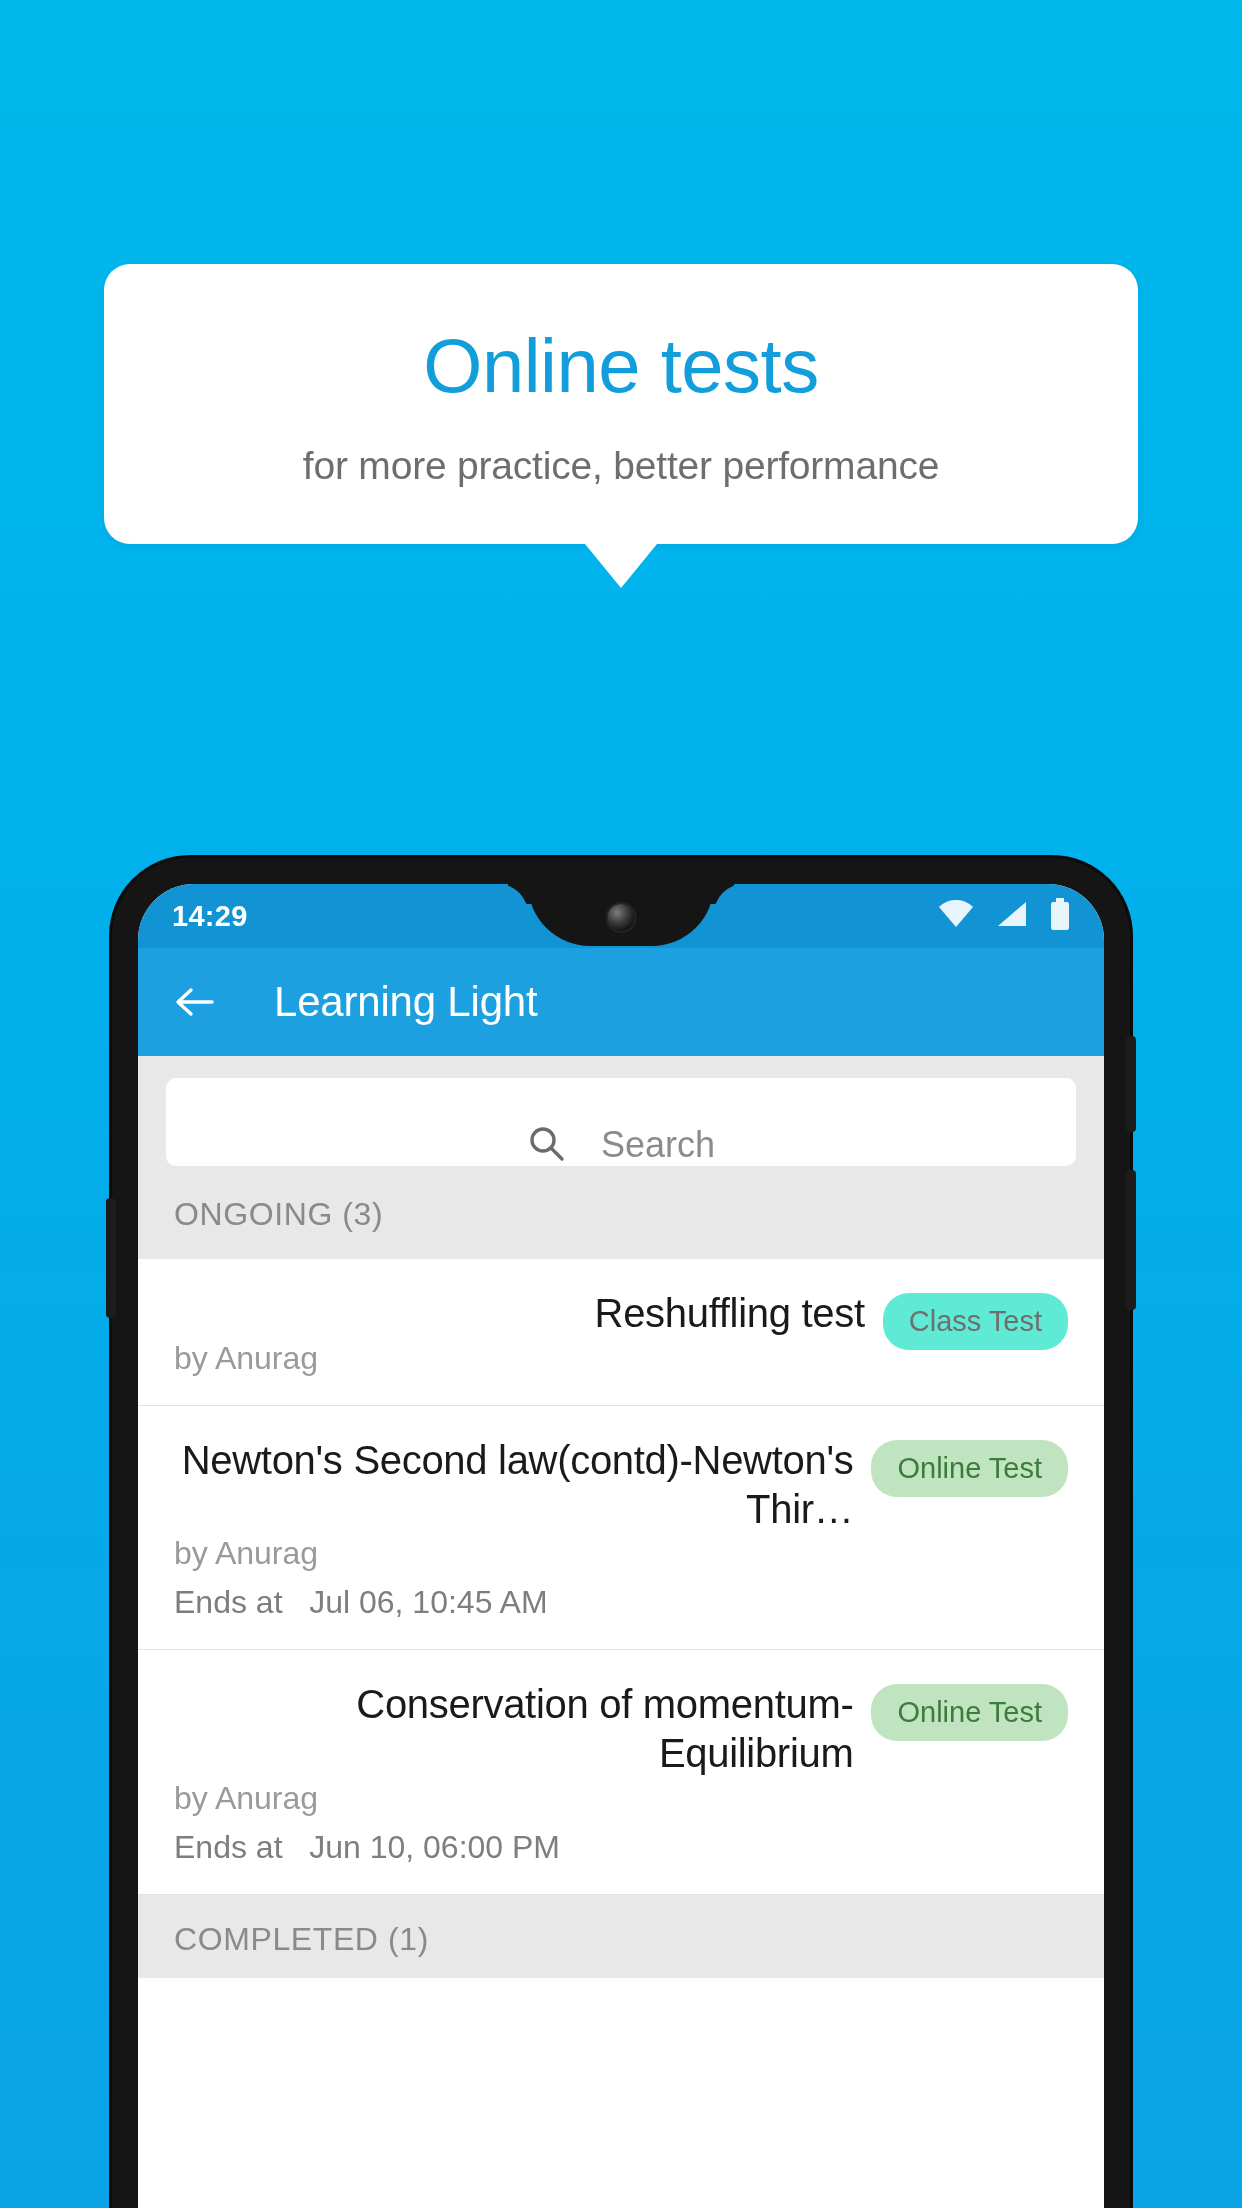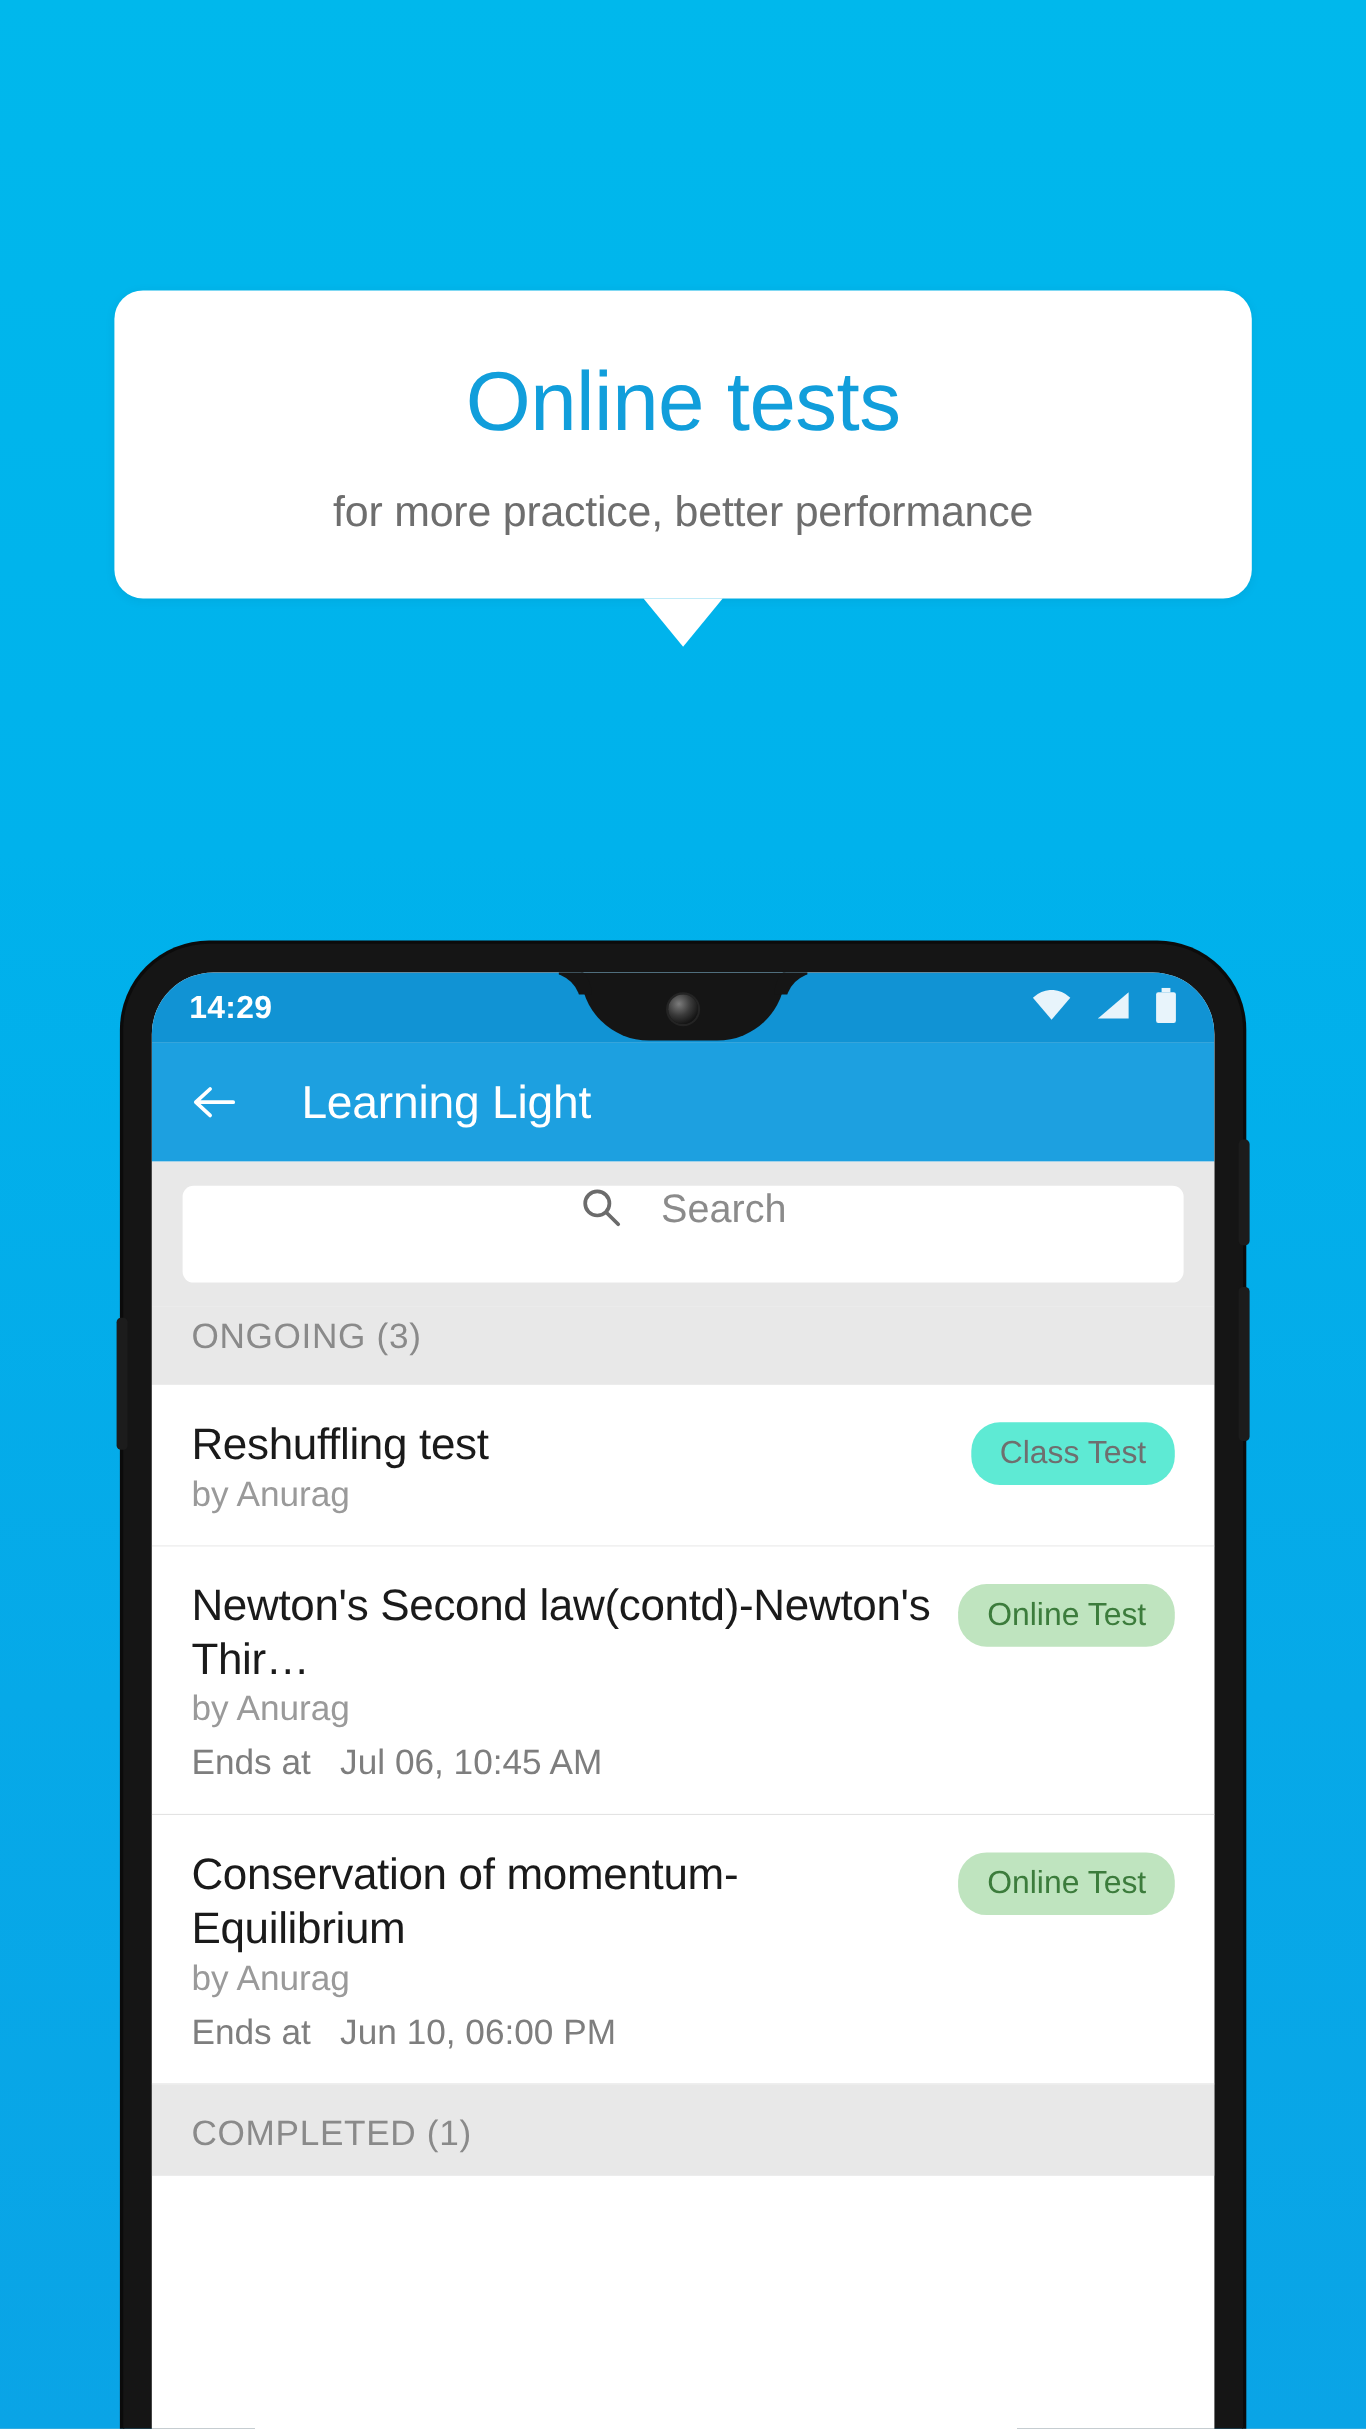--- a/index.html
+++ b/index.html
@@ -100,39 +100,39 @@
   .tab.active { color:#1b1b1b; font-weight:400; }
   .tab.active::after {
     content:""; position:absolute; left:0; right:0; bottom:0;
     height:6px; background:#1193d4;
   }
 
   
   .search-zone { background:#e8e8e8; padding:22px 28px 22px; }
   .search-box {
     background:#ffffff; border-radius:10px; height:88px;
-    display:flex; align-items:flex-start; justify-content:center; gap:36px;
+    display:flex; align-items:flex-end; justify-content:center; gap:36px;
   }
   .search-ph { color:#8b8b8b; font-size:36px; }
 
   
   .section-head {
     background:#e8e8e8; padding:8px 36px 26px;
     color:#8a8a8a; font-size:32px; letter-spacing:0.6px;
   }
 
   
   .test-item {
     background:#ffffff; padding:30px 36px 28px;
     border-bottom:1px solid #e3e3e3;
     display:flex; justify-content:space-between; align-items:flex-start; gap:18px;
   }
   .test-main { flex:1 1 auto; min-width:0; }
   .test-title {
-    font-size:40px; color:#1a1a1a; line-height:1.22; letter-spacing:-0.3px;
+    font-size:40px; color:#1a1a1a; line-height:1.22; letter-spacing:-0.3px;text-align:right;
   }
   .test-by { margin-top:2px; font-size:32px; color:#9a9a9a; }
   .test-when { margin-top:12px; font-size:32px; color:#7e7e7e; }
   .badge {
     flex:0 0 auto; border-radius:26px; padding:12px 26px;
     font-size:29px; white-space:nowrap; margin-top:4px;
   }
   .badge.gray  { background:#5eead4; color:#6f6f6f; }
   .badge.green { background:#bfe4bf; color:#3c7c3c; }
 

